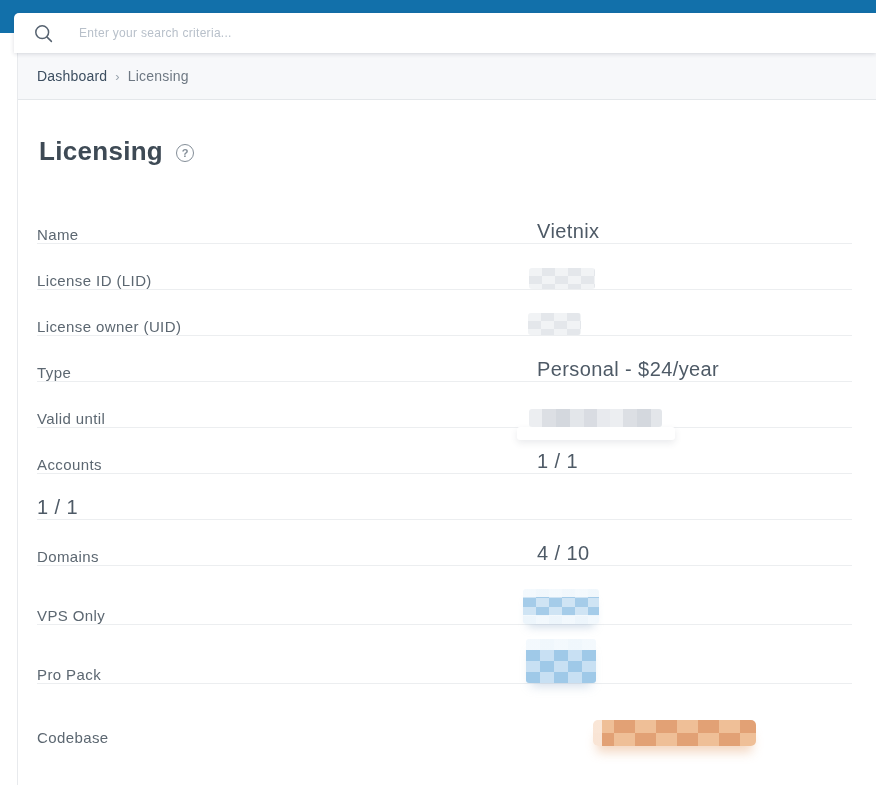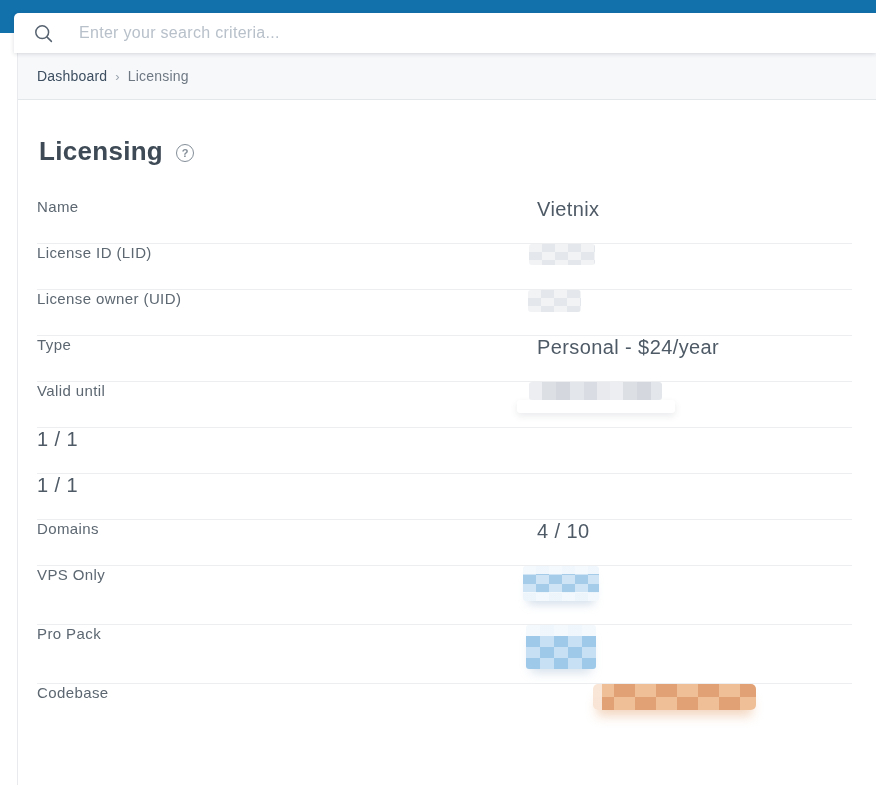--- a/index.html
+++ b/index.html
@@ -29,21 +29,21 @@
     display: flex; align-items: center;
     padding-left: 19px;
     z-index: 5;
   }
   .search-icon-wrap { width: 20px; height: 20px; display: flex; align-items: center; justify-content: center; }
   .search-input {
     flex: 1;
     margin-left: 26px;
     border: none; outline: none;
     font-family: "Liberation Sans", "DejaVu Sans", sans-serif;
-    font-size: 16px;
+    font-size: 12px;
     letter-spacing: 0.3px;
     color: #4a5560;
     background: transparent;
   }
   .search-input::placeholder { color: #b8c0ca; opacity: 1; }
 
   
   .main {
     position: absolute; top: 53px; left: 17px; right: 0; bottom: 0;
     background: #ffffff;
@@ -80,21 +80,21 @@
     color: #848e98;
     font-size: 11px; font-weight: bold;
     display: flex; align-items: center; justify-content: center;
     margin-left: 13px; margin-top: 3px;
     cursor: pointer;
   }
 
   
   .license-table { margin-top: 32px; }
   .row {
-    display: flex; align-items: flex-start;
+    display: flex; align-items: flex-end;
     height: 46px;
     border-bottom: 1px solid #eceef0;
   }
   .row.tall { height: 59px; }
   .row.last { height: 62px; border-bottom: none; gap: 48px; }
   .row-label {
     width: 500px; flex: 0 0 500px;
     font-size: 15px;
     color: #5c6771;
     letter-spacing: 0.4px;
@@ -219,20 +219,21 @@
         <div class="row-label">Valid until</div>
         <div class="row-value">
           <div class="redact-wrap">
             <div class="redact redact-valid"></div>
             <div class="under-card"></div>
           </div>
         </div>
       </div>
 
       <div class="row">
+        <div class="row-label">Accounts</div>
         <div class="row-value">1 / 1</div>
       </div>
 
       <div class="row">
         <div class="row-value">1 / 1</div>
       </div>
 
       <div class="row">
         <div class="row-label">Domains</div>
         <div class="row-value">4 / 10</div>

